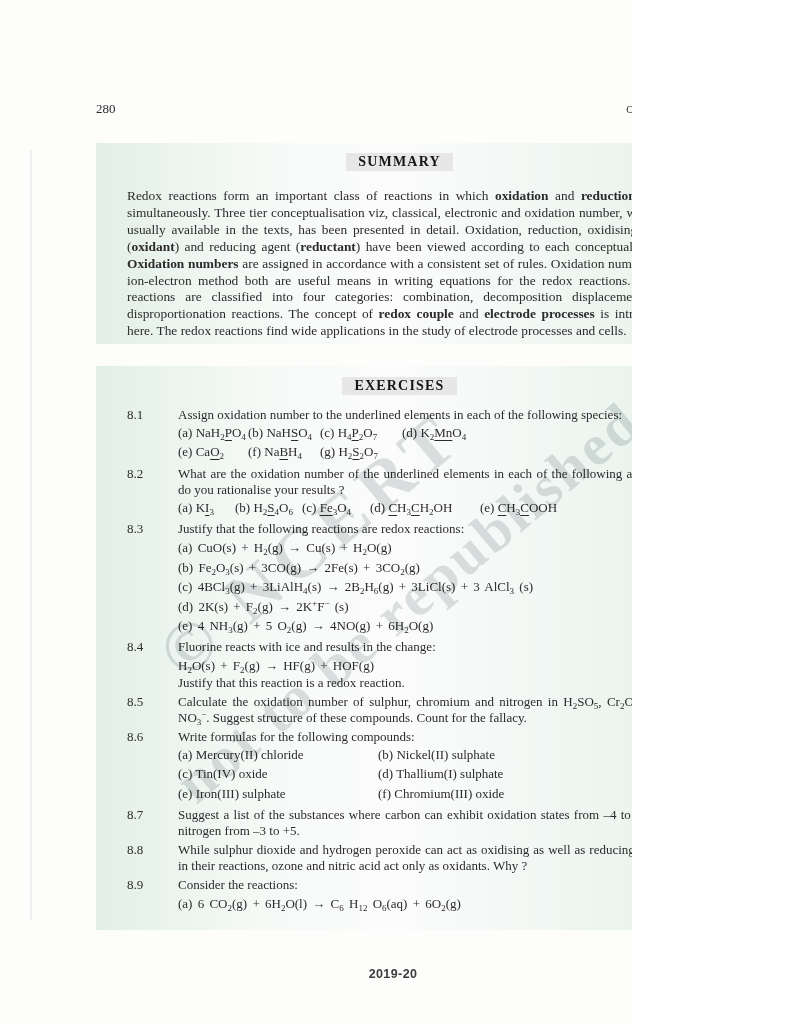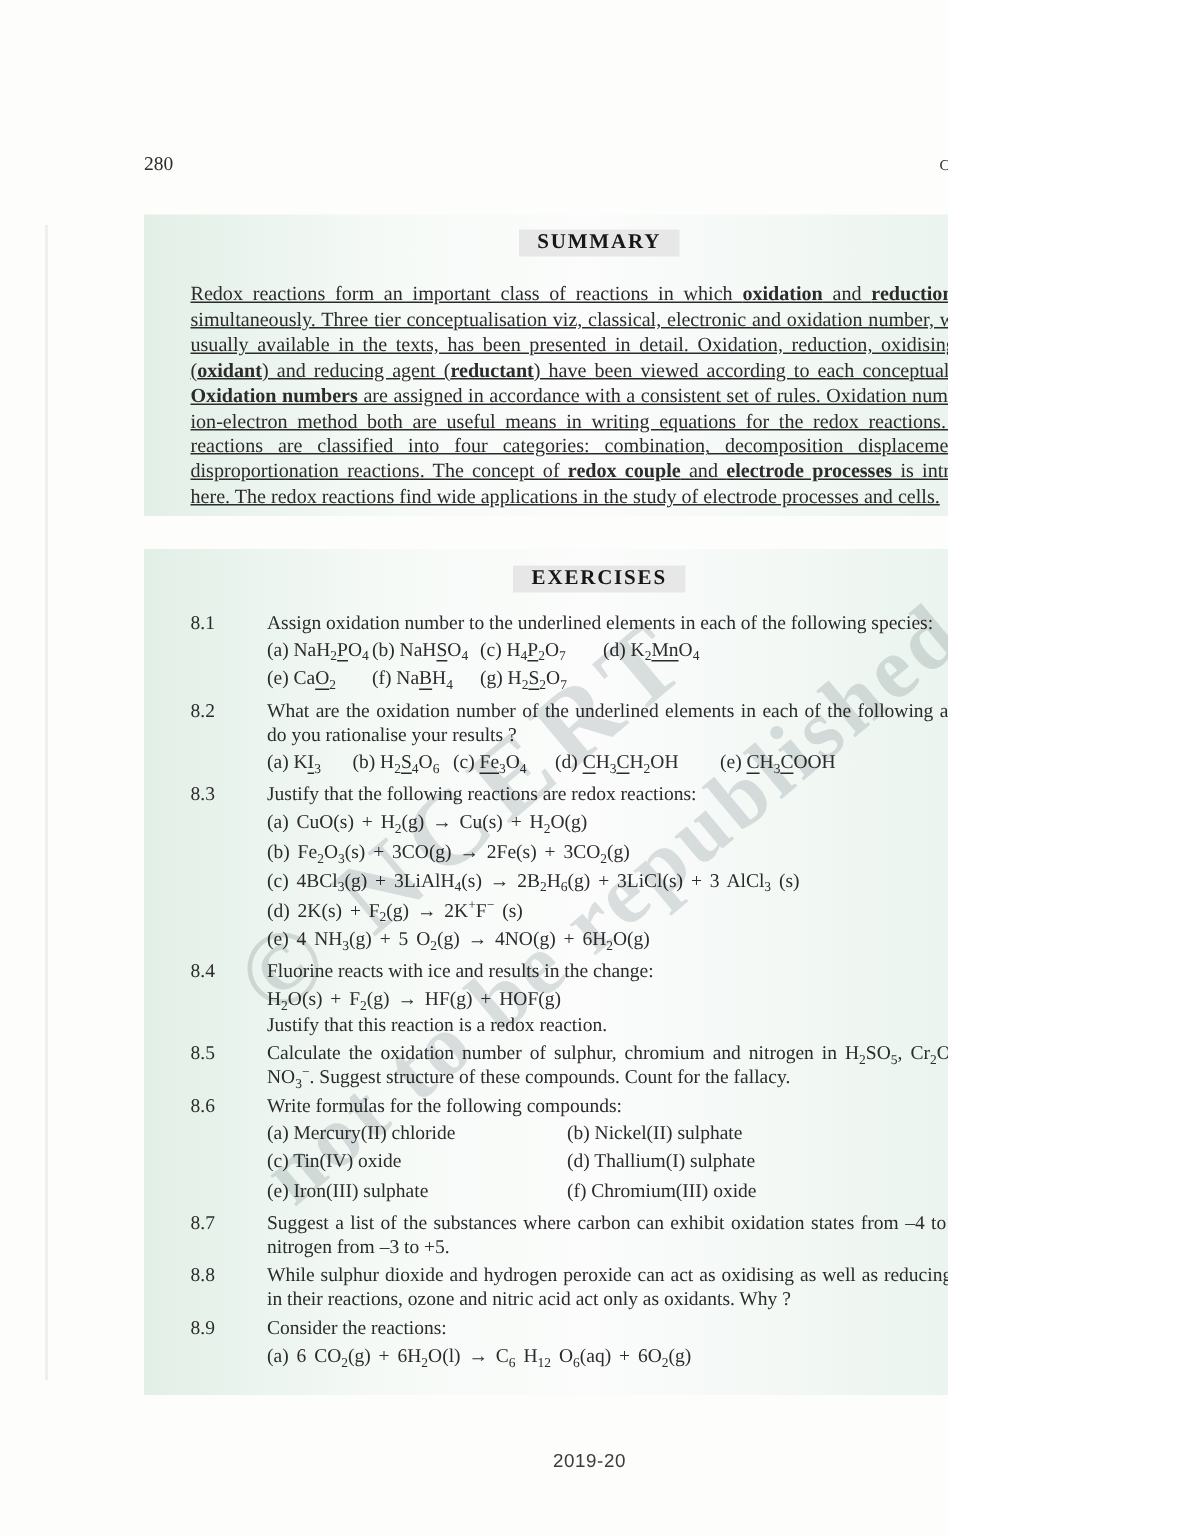--- a/index.html
+++ b/index.html
@@ -20,21 +20,21 @@
     position:absolute;left:96px;top:101px;width:593px;
     display:flex;justify-content:space-between;align-items:baseline;
     font-size:13px;
   }
   .hdr .book{letter-spacing:0.6px;font-size:10px;}
   
   .greenbox{
     position:absolute;left:96px;width:593px;
     background:linear-gradient(to right,#e2efe7 0%,#f6faf7 28%,#fbfcfb 50%,#f3f8f5 72%,#e6f2ea 100%);
   }
-  .box-summary{top:143px;height:201px;padding:9px 17px 0 31px;box-sizing:border-box;text-decoration:underline;}
+  .box-summary{top:143px;height:201px;padding:9px 17px 0 31px;box-sizing:border-box;}
   .box-exercises{top:366px;height:564px;padding:10px 17px 0 31px;box-sizing:border-box;overflow:hidden;}
   .sec-title{
     text-align:center;margin:0 0 17px 0;
   }
   .sec-title .hl{
     display:inline-block;background:#e7e7e7;color:#161616;
     font-weight:bold;font-size:14px;letter-spacing:1.2px;
     padding:1px 12px;
   }
   .box-exercises .sec-title{margin-bottom:12px;}
@@ -61,21 +61,21 @@
     font-weight:bold;color:#c3c9cc;mix-blend-mode:multiply;opacity:0.55;
     white-space:nowrap;
   }
   .wm1{left:310px;top:545px;font-size:70px;letter-spacing:8px;
        transform:translate(-50%,-50%) rotate(-40deg);}
   .wm2{left:408px;top:602px;font-size:58px;letter-spacing:3px;
        transform:translate(-50%,-50%) rotate(-40deg);}
   
   .ftr{
     position:absolute;left:0;top:967px;width:786px;text-align:center;
-    font-family:"Liberation Sans", sans-serif;font-size:12.5px;font-weight:400;
+    font-family:"Liberation Sans", sans-serif;font-size:12.5px;font-weight:700;
     color:#3c3c3c;letter-spacing:0.4px;
   }
 </style>
 </head>
 <body>
 
 <div class="page">
 
   <div class="scan-line"></div>
 

